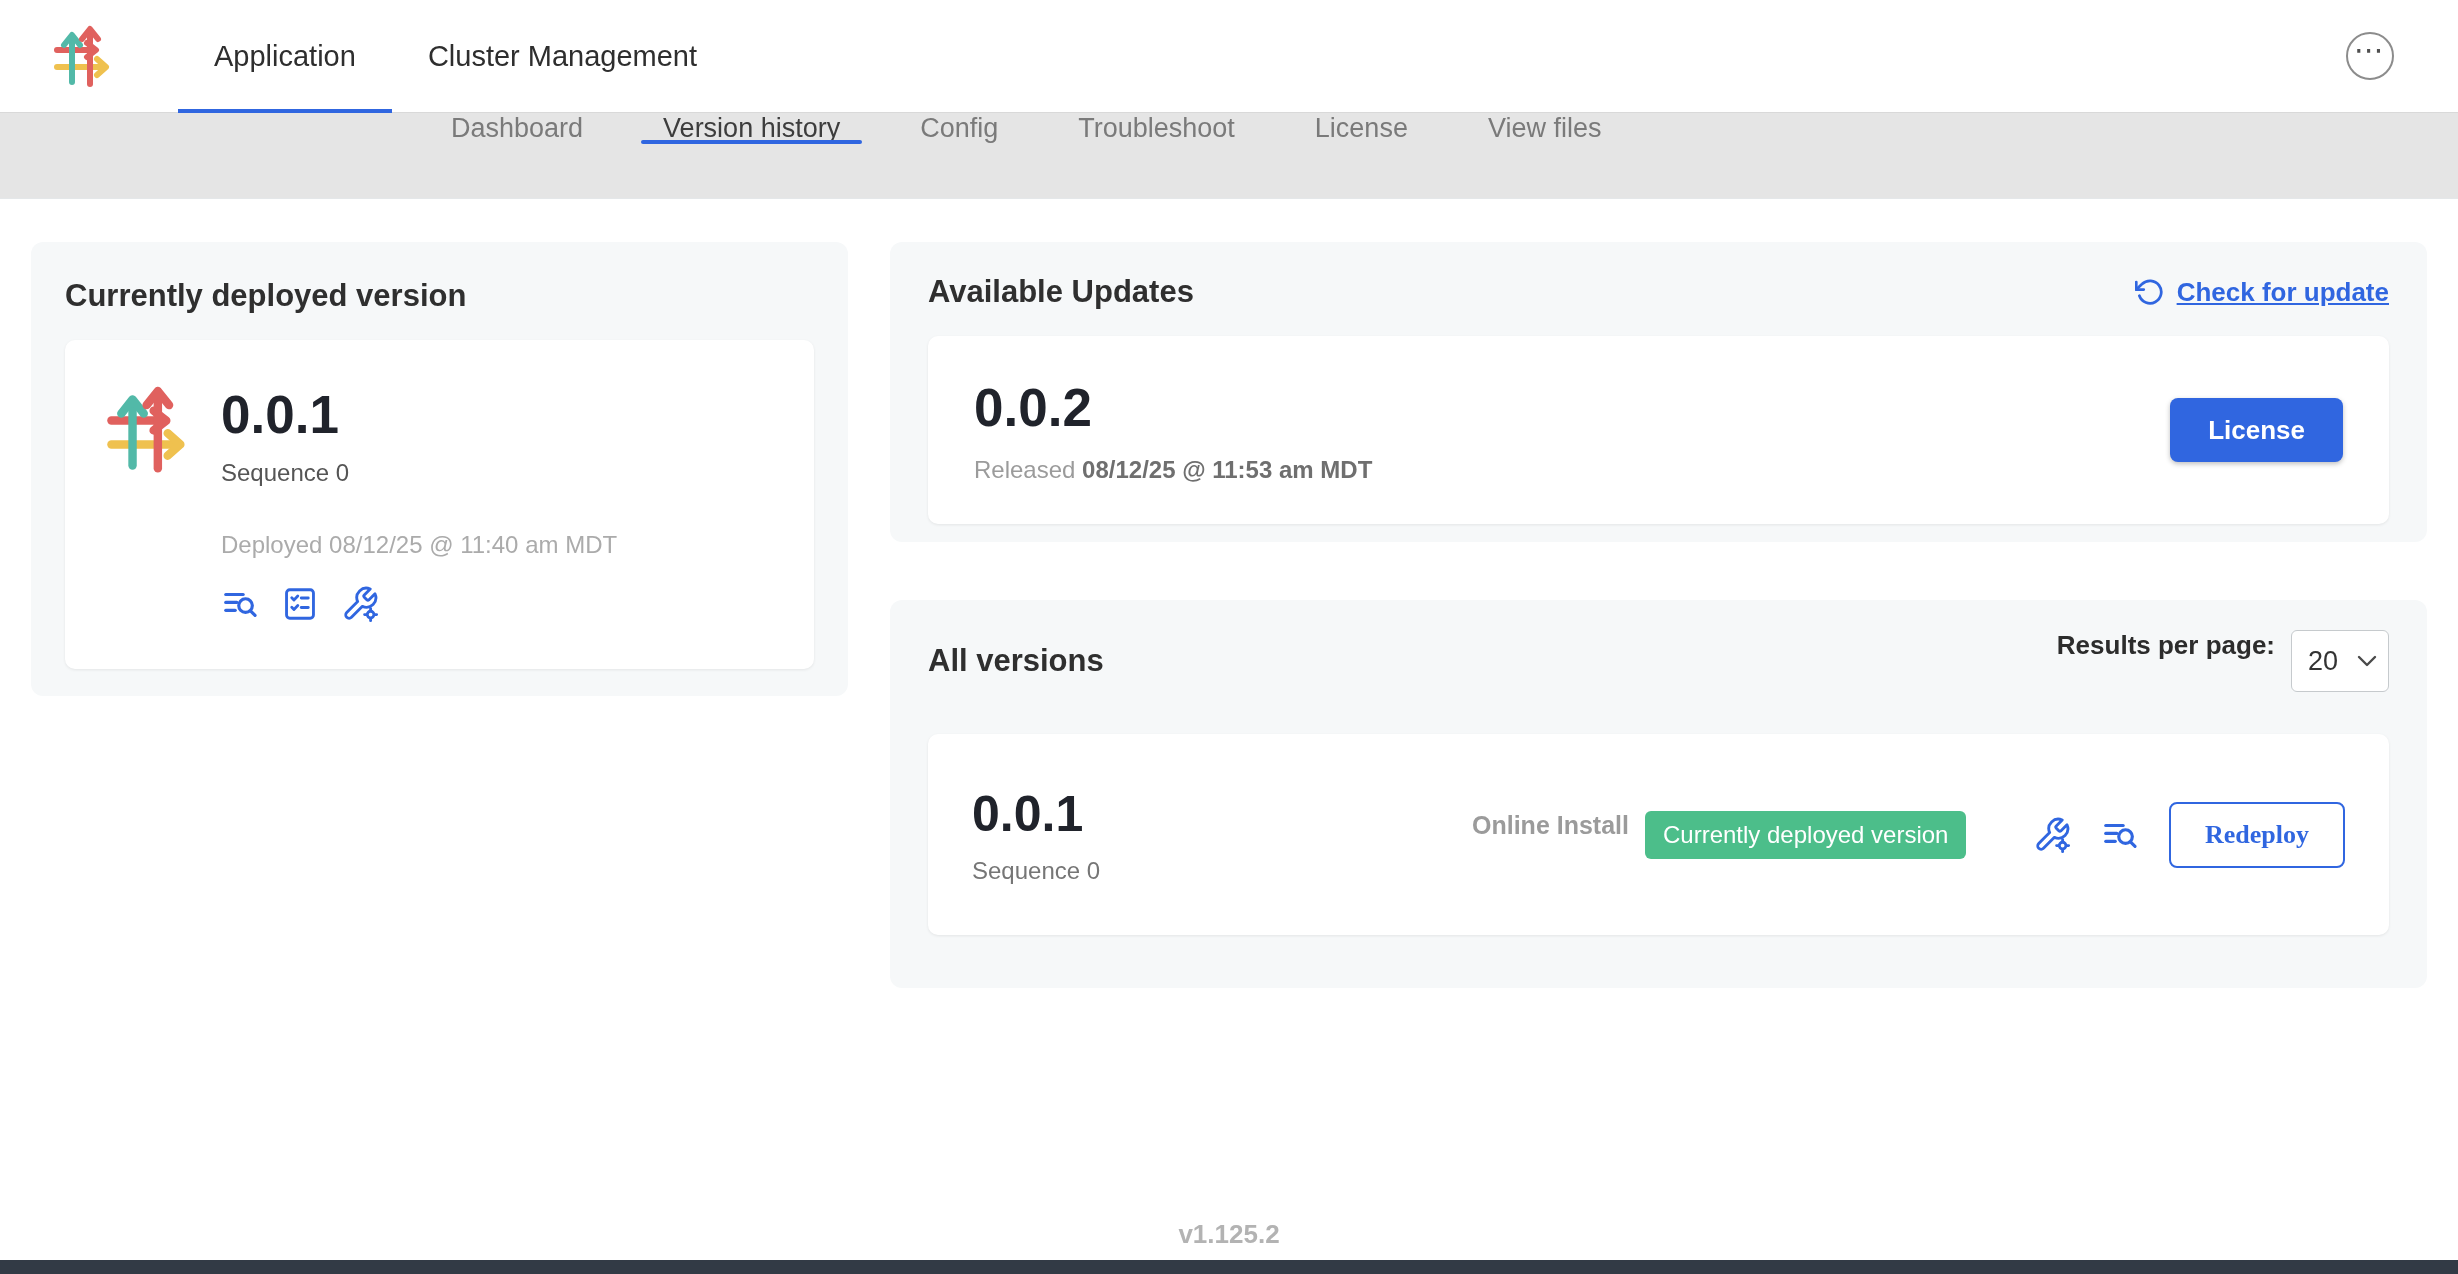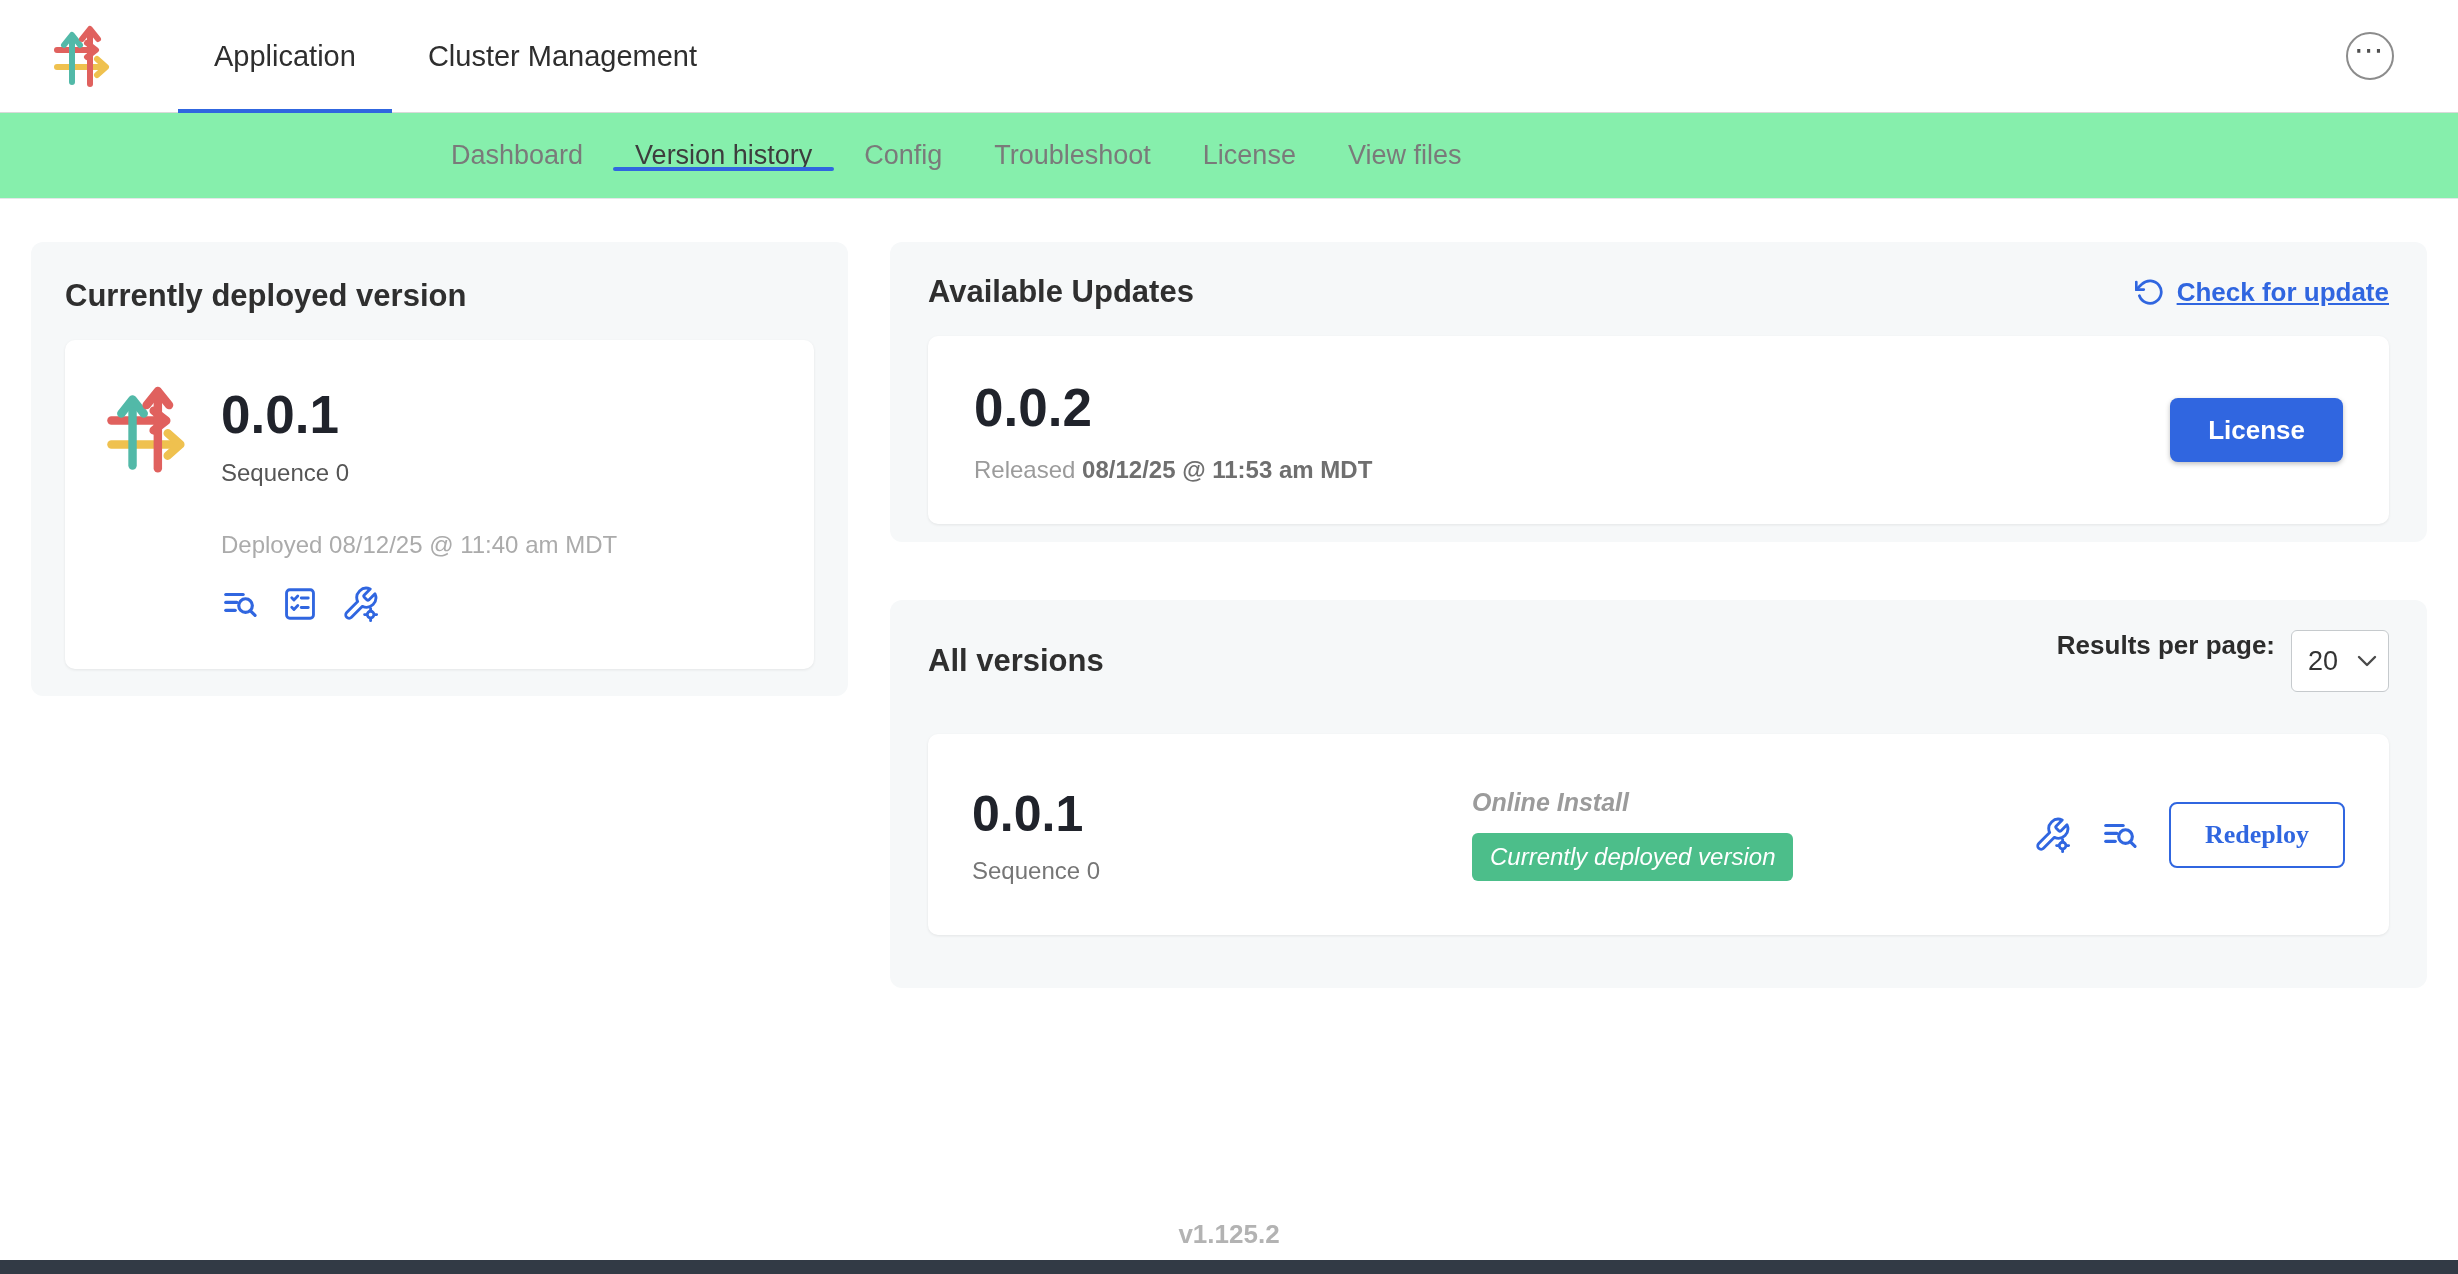--- a/index.html
+++ b/index.html
@@ -62,26 +62,26 @@
     letter-spacing: 2px;
     cursor: pointer;
     background: #fff;
     line-height: 1;
     padding-bottom: 12px;
   }
 
   
   .subnav {
     height: 86px;
-    background: #86efac;
+    background: #e5e5e5;
     border-bottom: 1px solid #e4e7e9;
     display: flex;
-    align-items: center;
+    align-items: flex-start;
     padding-left: 451px;
-    gap: 52px;
+    gap: 80px;
   }
   .subnav-item {
     display: flex;
     align-items: center;
     font-size: 27px;
     color: #7a7a7a;
     cursor: pointer;
     position: relative;
     white-space: nowrap;
   }
@@ -208,21 +208,21 @@
     background: #fff;
     border-radius: 10px;
     box-shadow: 0 1px 3px rgba(0,0,0,0.08);
     padding: 36px 44px;
     display: flex;
     align-items: center;
   }
   .row-left { width: 500px; flex-shrink: 0; }
   .row-version { font-size: 50px; font-weight: 700; color: #20232b; }
   .row-sequence { font-size: 24px; color: #767676; margin-top: 14px; }
-  .row-mid { flex: 1; display: flex; flex-direction: column; align-items: flex-start; gap: 16px; font-style: italic; }
+  .row-mid { flex: 1; display: flex; flex-direction: row; align-items: flex-start; gap: 16px; }
   .install-type { font-size: 25px; font-weight: 700; color: #9b9b9b; }
   .deployed-badge {
     background: var(--badge-green);
     color: #fff;
     font-size: 24px;
     padding: 10px 18px;
     border-radius: 6px;
     white-space: nowrap;
   }
   .row-right { display: flex; align-items: center; gap: 30px; font-family: Liberation Serif, serif; }

